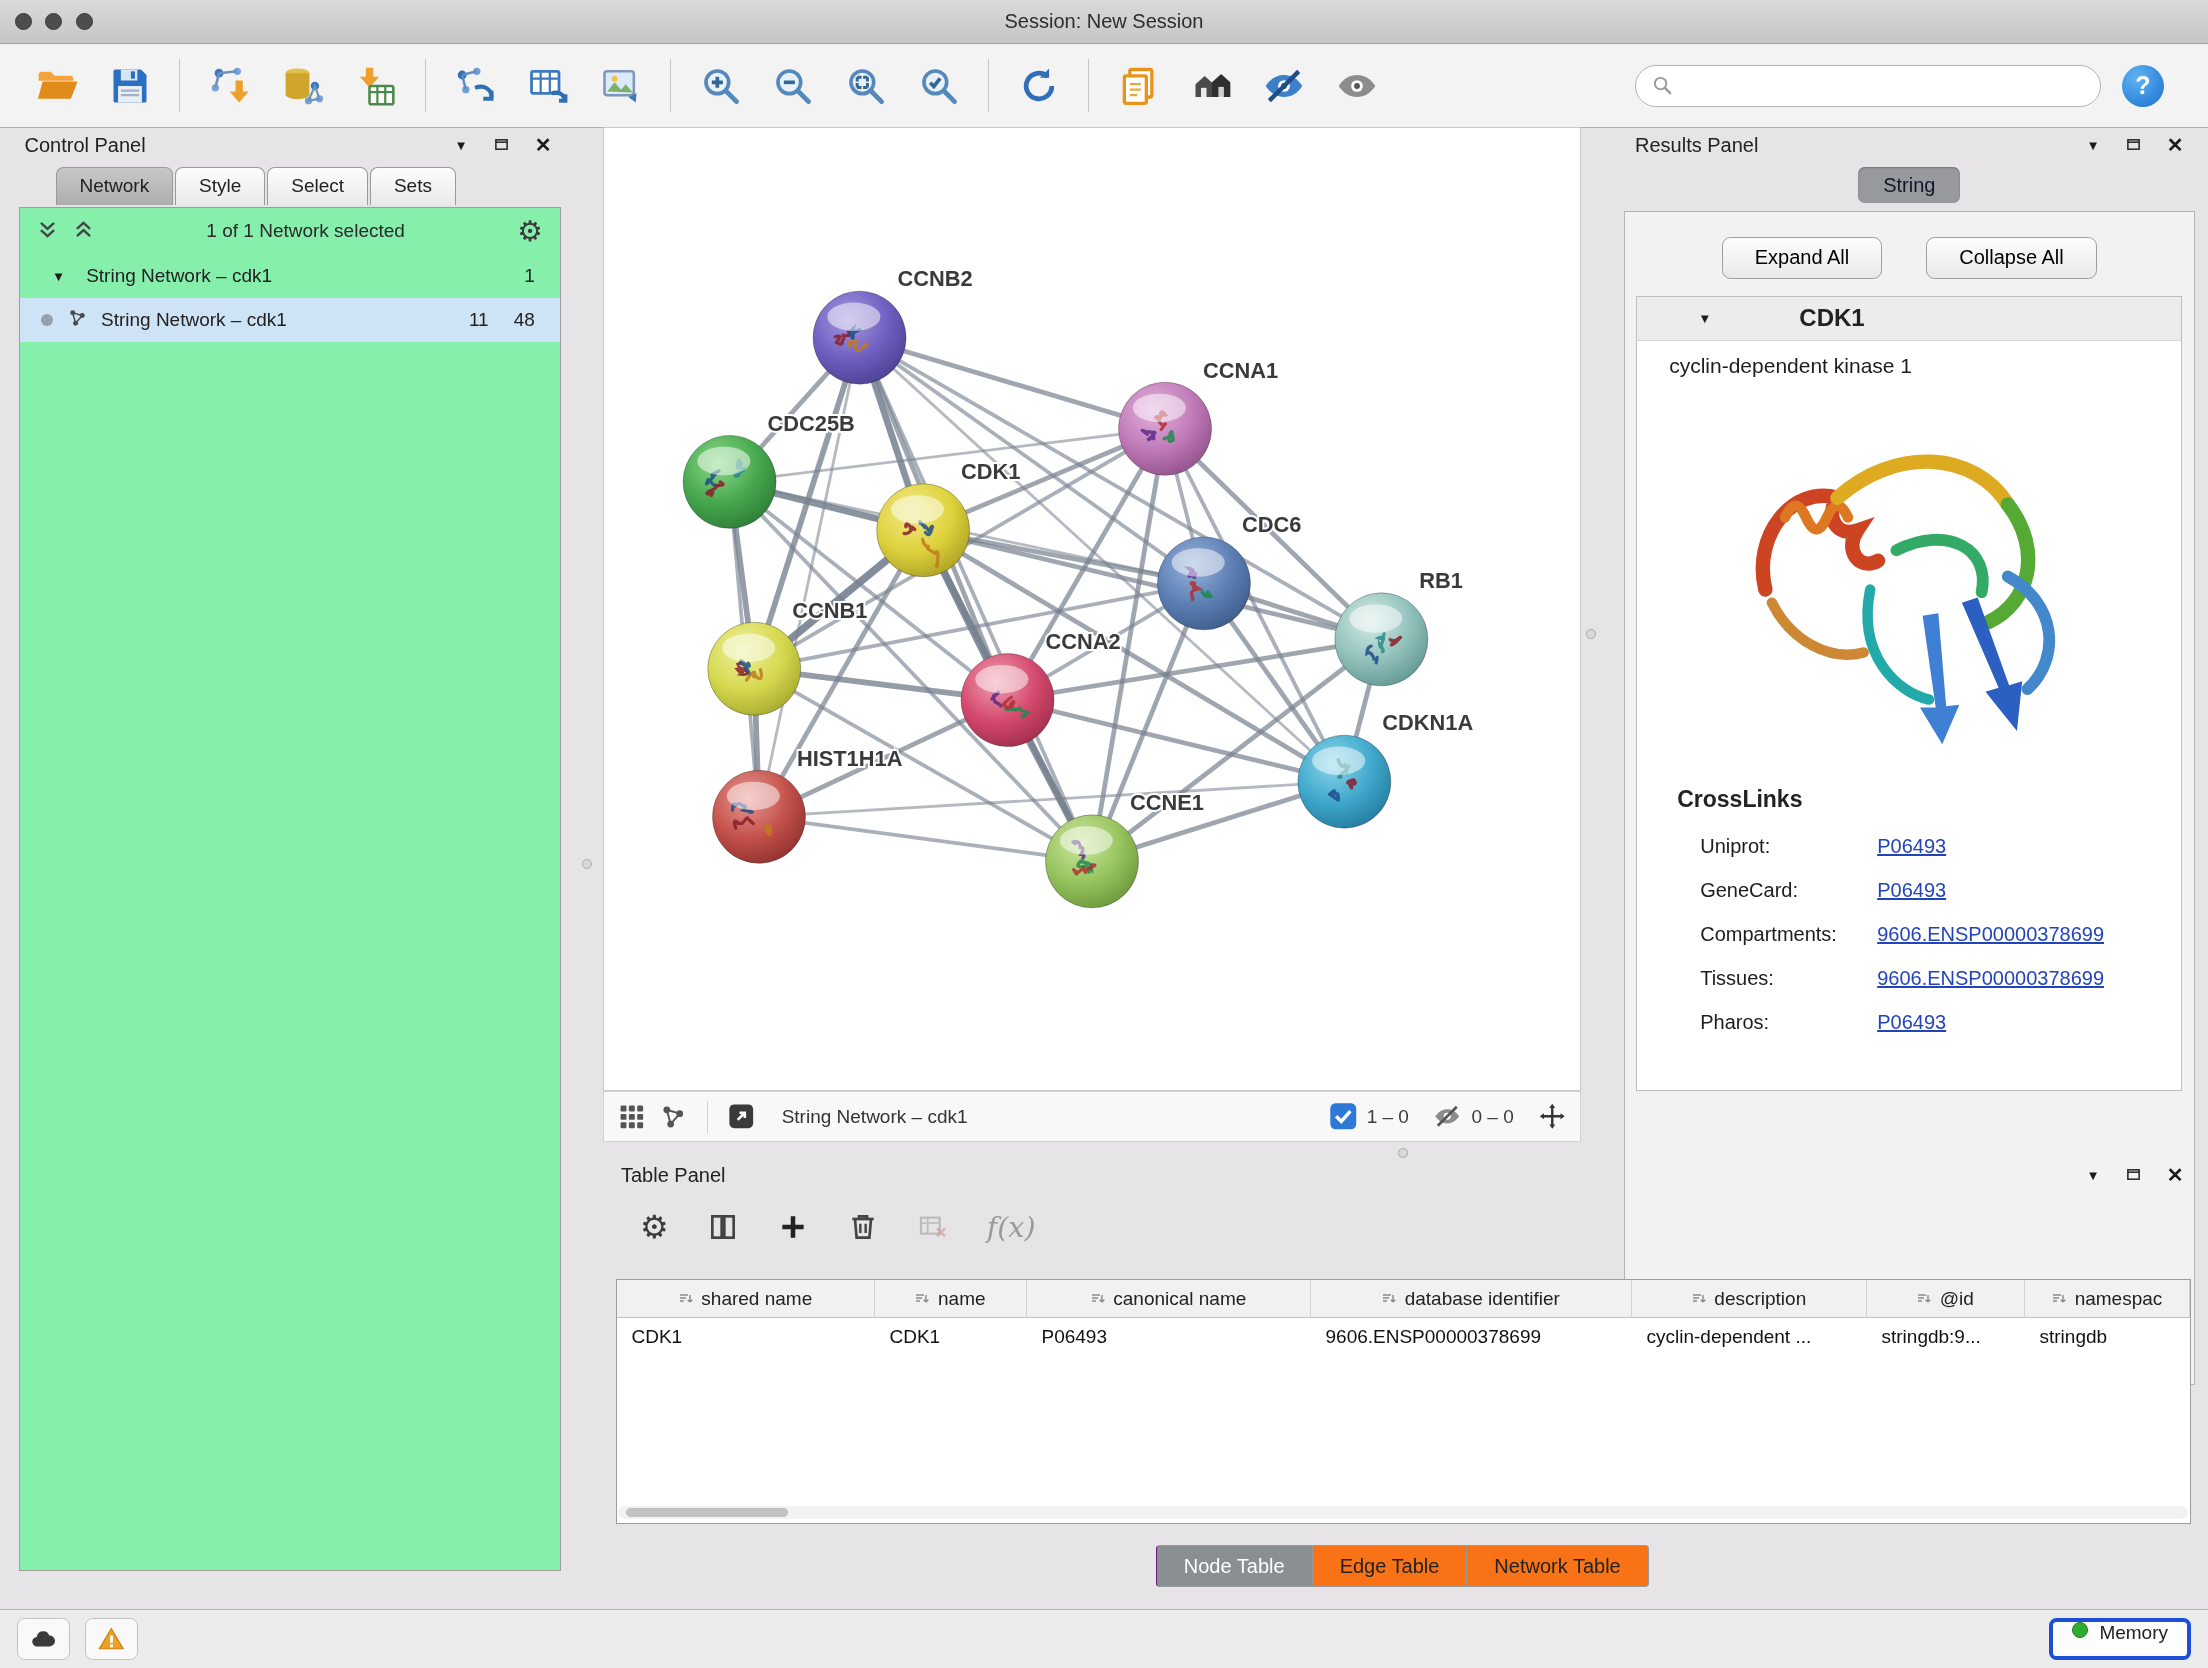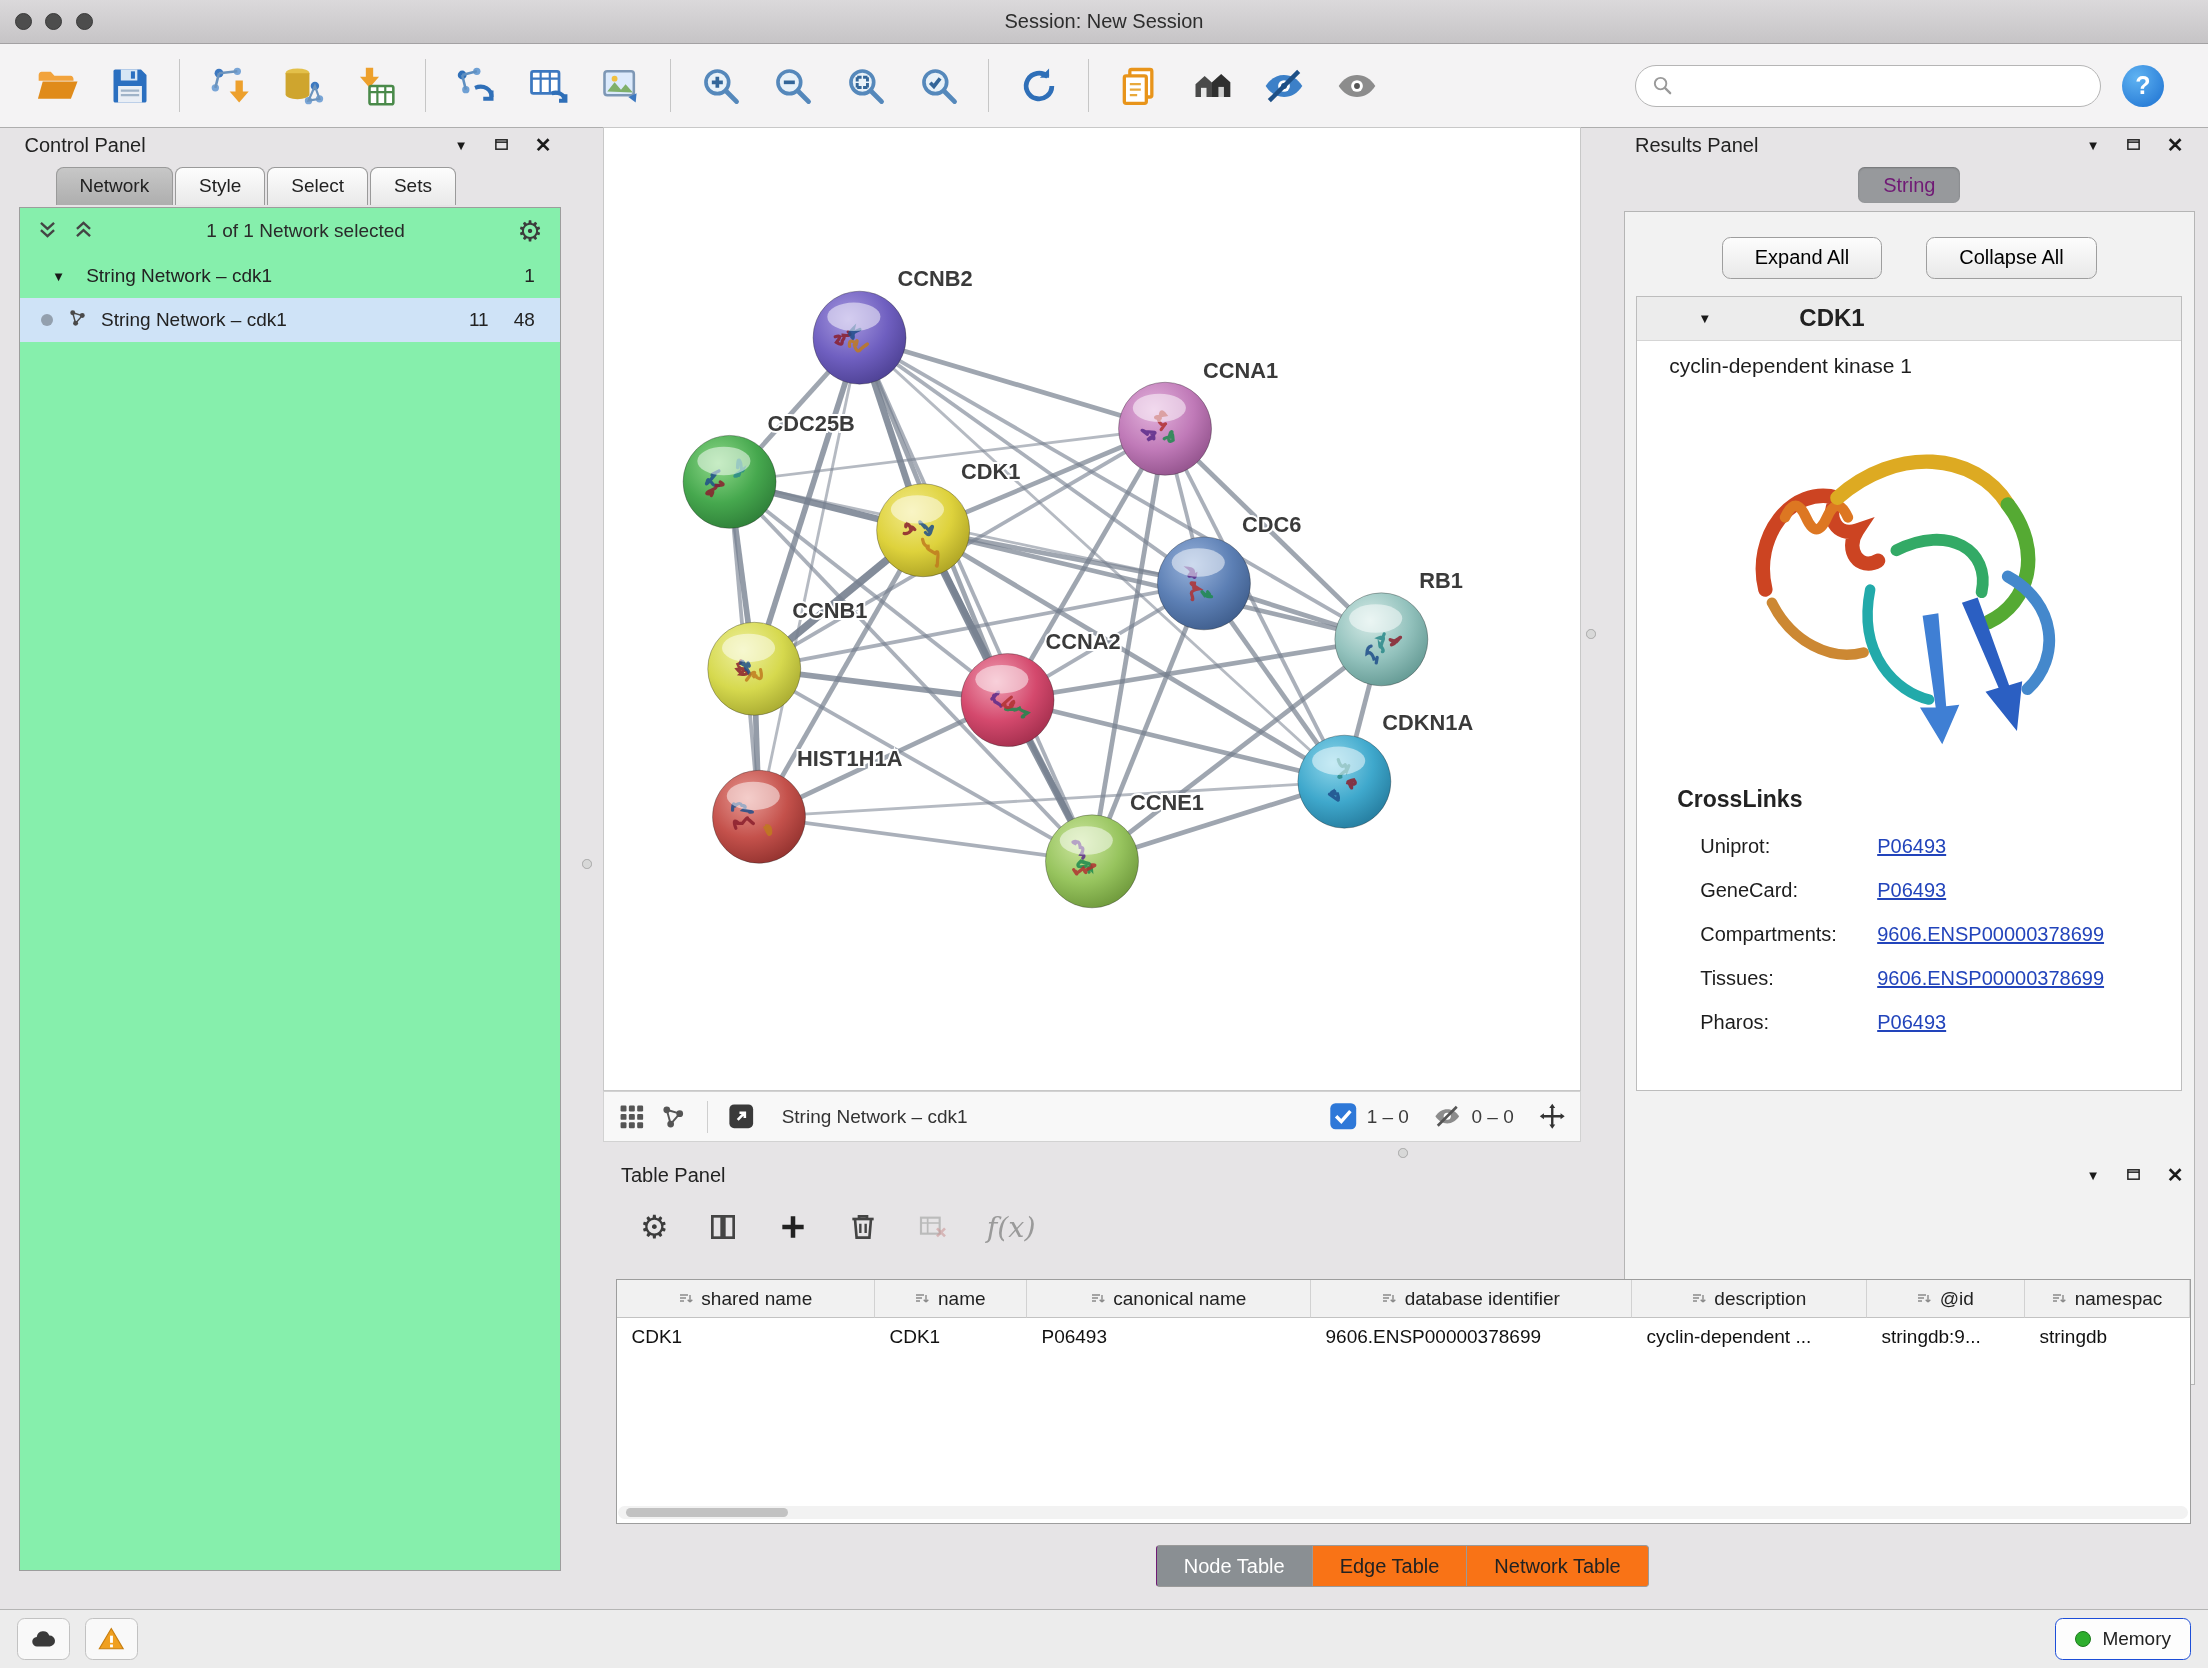--- a/index.html
+++ b/index.html
@@ -62,21 +62,21 @@
   .net-statusbar { position:absolute; left:0; top:964px; width:978px; height:51px;
     background:#f8f8f8; border:1px solid #d2d2d2; display:flex; align-items:center; padding:0 13.3px; gap:13.3px; }
   .net-statusbar svg { width:28.5px; height:28.5px; }
   .nsep { width:1px; height:32px; background:#cfcfcf; margin:0 5.7px; }
   .net-title { font-size:19px; color:#333; margin-left:13.3px; }
   .net-right { margin-left:auto; display:flex; align-items:center; gap:9.5px; }
   .net-count { font-size:19px; color:#3c3c3c; margin-right:15px; }
   
   .results-panel { position:absolute; left:1620px; right:9.5px; top:0; height:1258px; }
   .rtab-row { height:44px; display:flex; justify-content:center; align-items:center; }
-  .rtab { background:#97999c; color:#701a75; border-radius:6.7px; padding:6.7px 25px; font-size:20px;
+  .rtab { background:#97999c; color:#0f172a; border-radius:6.7px; padding:6.7px 25px; font-size:20px;
     box-shadow:inset 0 1px 1.9px rgba(0,0,0,.25); }
   .rbox { position:absolute; left:3.8px; right:3.8px; top:84px; bottom:0; background:#f2f2f2; border:1px solid #b5b5b5; padding:11.4px; }
   .rbuttons { display:flex; justify-content:center; gap:44px; padding:13.3px 0 17px; }
   .rbtn { border:1px solid #9e9e9e; border-radius:8.6px; background:linear-gradient(#fdfdfd,#e9e9e9);
     font-size:20px; padding:8.6px 32px; }
   .rinner { background:#fff; border:1px solid #bdbdbd; height:795px; overflow:hidden; }
   .gene-header { height:44px; background:#ececec; border-bottom:1px solid #d5d5d5; display:flex; align-items:center; }
   .gene-header .tree-arrow { margin-left:61px; }
   .gene-name { font-size:24px; font-weight:bold; margin-left:88px; }
   .gene-desc { font-size:21px; padding:13.3px 0 0 32px; color:#1d1d1d; }
@@ -104,22 +104,22 @@
   .btab:last-child { border-radius:0 3.8px 3.8px 0; }
   .btab.sel { background:#8a8f93; color:#fff; }
   
   .split-dot { position:absolute; width:9.5px; height:9.5px; border-radius:50%; background:#d8d8d8; border:1px solid #a8a8a8; }
   
   .statusbar { position:absolute; left:0; right:0; bottom:0; height:59px; background:#ececec;
     border-top:1px solid #b5b5b5; display:flex; align-items:center; padding:0 17px; gap:15px; }
   .sbtn { width:53px; height:42px; border:1px solid #c2c2c2; border-radius:7.6px; background:#f9f9f9;
     display:flex; align-items:center; justify-content:center; }
   .sbtn svg { width:28.5px; height:28.5px; }
-  .membtn { margin-left:auto; height:42px; border:1px solid #1d4ed8; border-radius:7.6px; background:#fdfdfd;
-    display:flex; align-items:center; gap:11.4px; padding:0 19px; font-size:19px; }
+  .membtn { margin-left:auto; height:42px; border:4px solid #1d4ed8; border-radius:7.6px; background:#fdfdfd;
+    display:flex; align-items:flex-start; gap:11.4px; padding:0 19px; font-size:19px; }
   .memdot { width:16px; height:16px; border-radius:50%; background:#2eae2e; border:1px solid #1d7a1d; }
 </style>
 </head>
 <body>
 
 <div id="app">
 
   <div class="titlebar">
     <div class="lights">
       <div class="light"></div>

